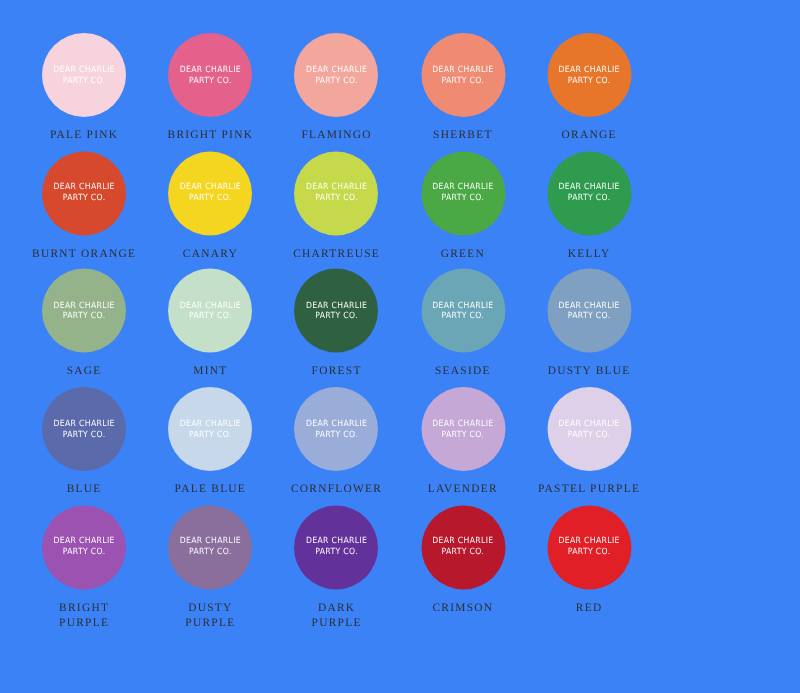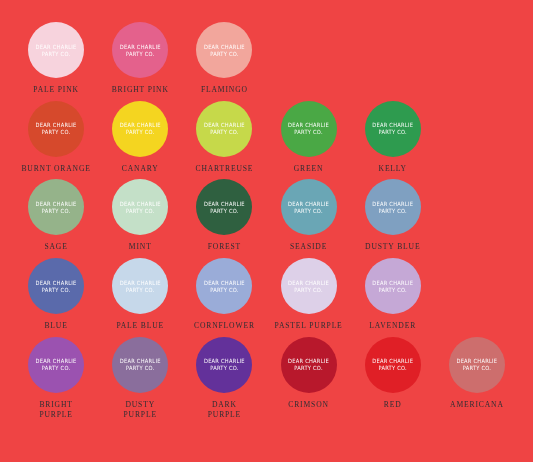--- a/index.html
+++ b/index.html
@@ -10,21 +10,21 @@
   body {
     width: 533px;
     height: 462px;
     font-family: "Liberation Serif", serif;
     overflow: hidden;
   }
   #sheet {
     position: relative;
     width: 533px;
     height: 462px;
-    background: #ef4444;
+    background: #3b82f6;
     box-sizing: border-box;
     padding: 22px 14px 10px 14px;
   }
   .grid {
     display: flex;
     flex-direction: column;
     gap: 6px;
   }
   .row {
     display: grid;
@@ -105,20 +105,38 @@
         </div>
         <div class="cell">
           <div class="swatch" style="background: rgb(242, 166, 156);">
             <div class="swatch-logo">
               <div class="logo-line l1">DEAR CHARLIE</div>
               <div class="logo-line l2">PARTY CO.</div>
             </div>
           </div>
           <div class="label">FLAMINGO</div>
         </div>
+        <div class="cell">
+          <div class="swatch" style="background: rgb(239, 139, 115);">
+            <div class="swatch-logo">
+              <div class="logo-line l1">DEAR CHARLIE</div>
+              <div class="logo-line l2">PARTY CO.</div>
+            </div>
+          </div>
+          <div class="label">SHERBET</div>
+        </div>
+        <div class="cell">
+          <div class="swatch" style="background: rgb(232, 118, 42);">
+            <div class="swatch-logo">
+              <div class="logo-line l1">DEAR CHARLIE</div>
+              <div class="logo-line l2">PARTY CO.</div>
+            </div>
+          </div>
+          <div class="label">ORANGE</div>
+        </div>
       </div>
       <div class="row">
         <div class="cell">
           <div class="swatch" style="background: rgb(214, 73, 44);">
             <div class="swatch-logo">
               <div class="logo-line l1">DEAR CHARLIE</div>
               <div class="logo-line l2">PARTY CO.</div>
             </div>
           </div>
           <div class="label">BURNT ORANGE</div>
@@ -229,36 +247,36 @@
         <div class="cell">
           <div class="swatch" style="background: rgb(154, 172, 216);">
             <div class="swatch-logo">
               <div class="logo-line l1">DEAR CHARLIE</div>
               <div class="logo-line l2">PARTY CO.</div>
             </div>
           </div>
           <div class="label">CORNFLOWER</div>
         </div>
         <div class="cell">
+          <div class="swatch" style="background: rgb(197, 168, 214);">
+            <div class="swatch-logo">
+              <div class="logo-line l1">DEAR CHARLIE</div>
+              <div class="logo-line l2">PARTY CO.</div>
+            </div>
+          </div>
+          <div class="label">LAVENDER</div>
+        </div>
+        <div class="cell">
           <div class="swatch" style="background: rgb(221, 208, 232);">
             <div class="swatch-logo">
               <div class="logo-line l1">DEAR CHARLIE</div>
               <div class="logo-line l2">PARTY CO.</div>
             </div>
           </div>
           <div class="label">PASTEL PURPLE</div>
-        </div>
-        <div class="cell">
-          <div class="swatch" style="background: rgb(197, 168, 214);">
-            <div class="swatch-logo">
-              <div class="logo-line l1">DEAR CHARLIE</div>
-              <div class="logo-line l2">PARTY CO.</div>
-            </div>
-          </div>
-          <div class="label">LAVENDER</div>
         </div>
       </div>
       <div class="row">
         <div class="cell">
           <div class="swatch" style="background: rgb(155, 82, 176);">
             <div class="swatch-logo">
               <div class="logo-line l1">DEAR CHARLIE</div>
               <div class="logo-line l2">PARTY CO.</div>
             </div>
           </div>
@@ -295,25 +313,16 @@
           <div class="label">CRIMSON</div>
         </div>
         <div class="cell">
           <div class="swatch" style="background: rgb(224, 31, 38);">
             <div class="swatch-logo">
               <div class="logo-line l1">DEAR CHARLIE</div>
               <div class="logo-line l2">PARTY CO.</div>
             </div>
           </div>
           <div class="label">RED</div>
-        </div>
-        <div class="cell">
-          <div class="swatch" style="background: rgb(205, 110, 109);">
-            <div class="swatch-logo">
-              <div class="logo-line l1">DEAR CHARLIE</div>
-              <div class="logo-line l2">PARTY CO.</div>
-            </div>
-          </div>
-          <div class="label">AMERICANA</div>
         </div>
       </div>
     </div>
 </div>
 
 </body></html>

